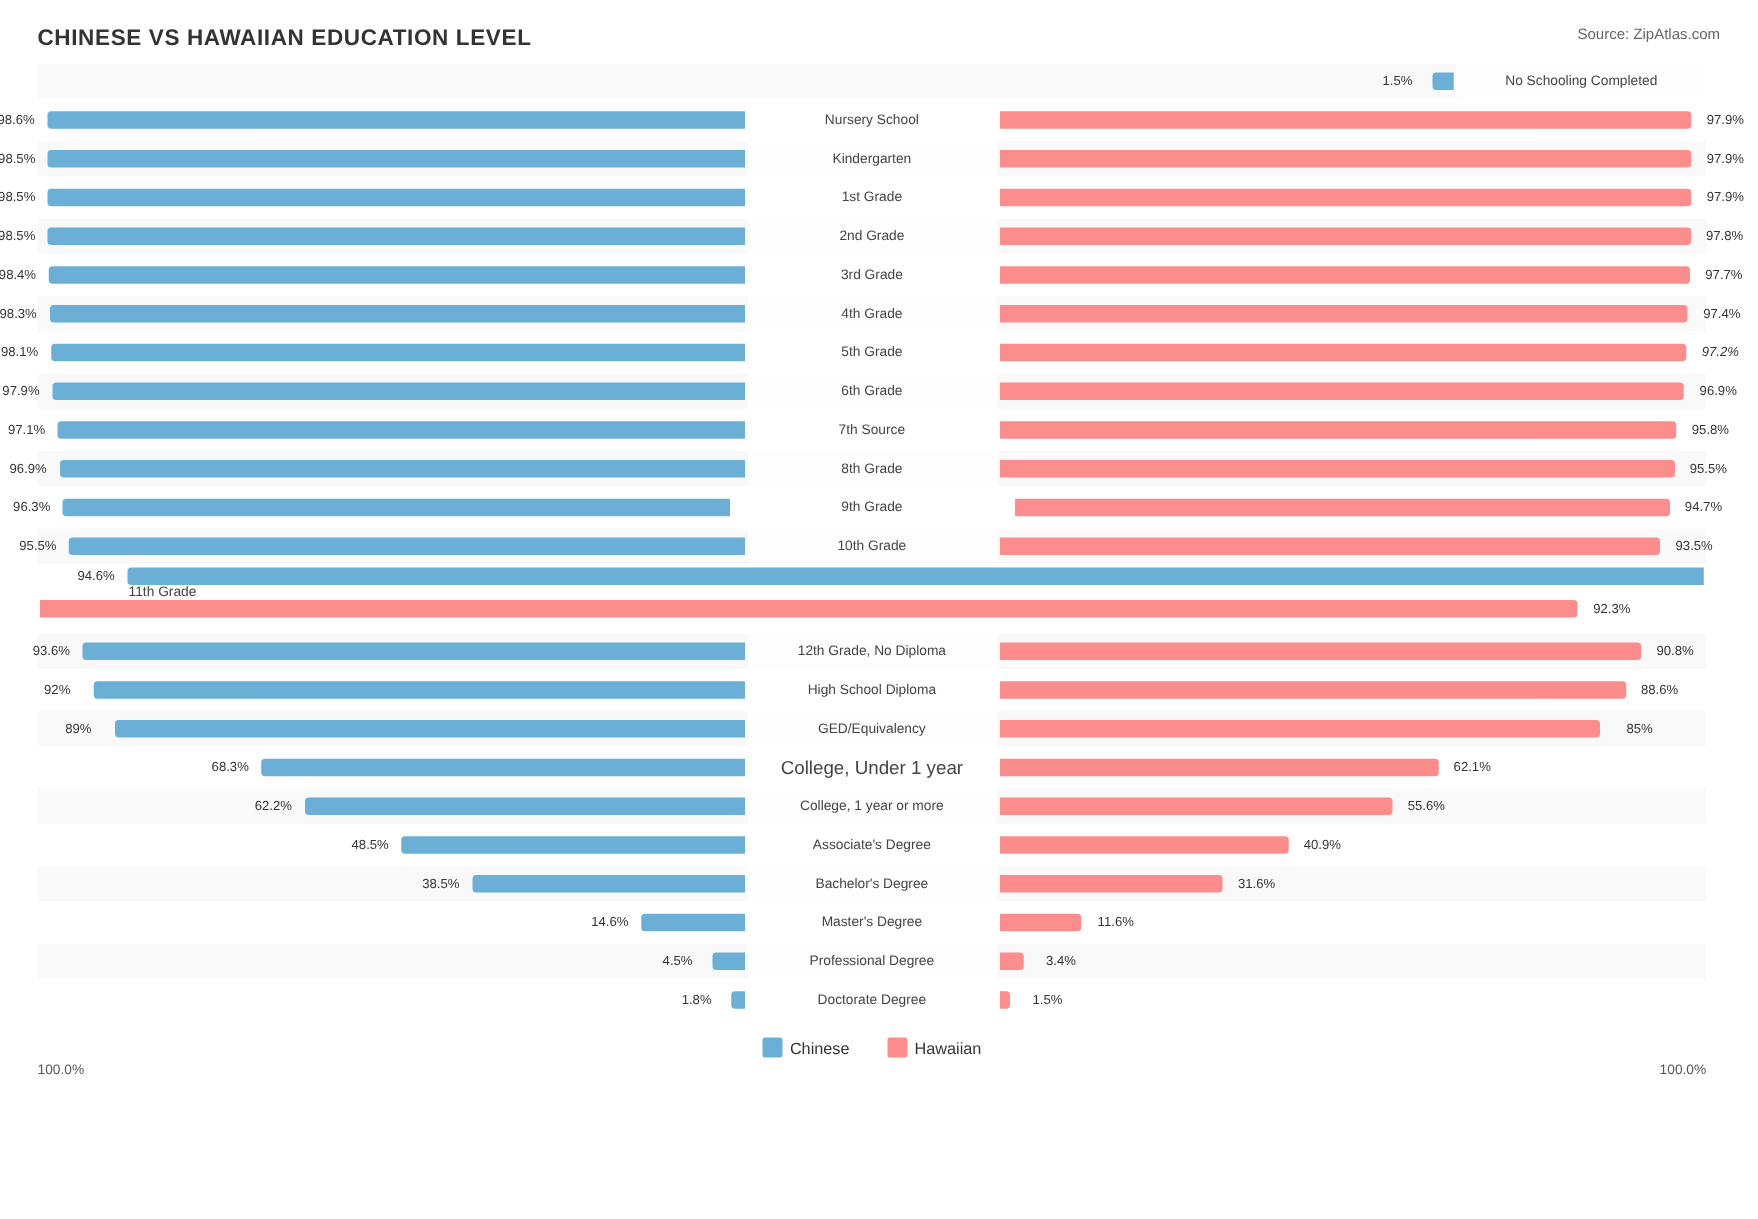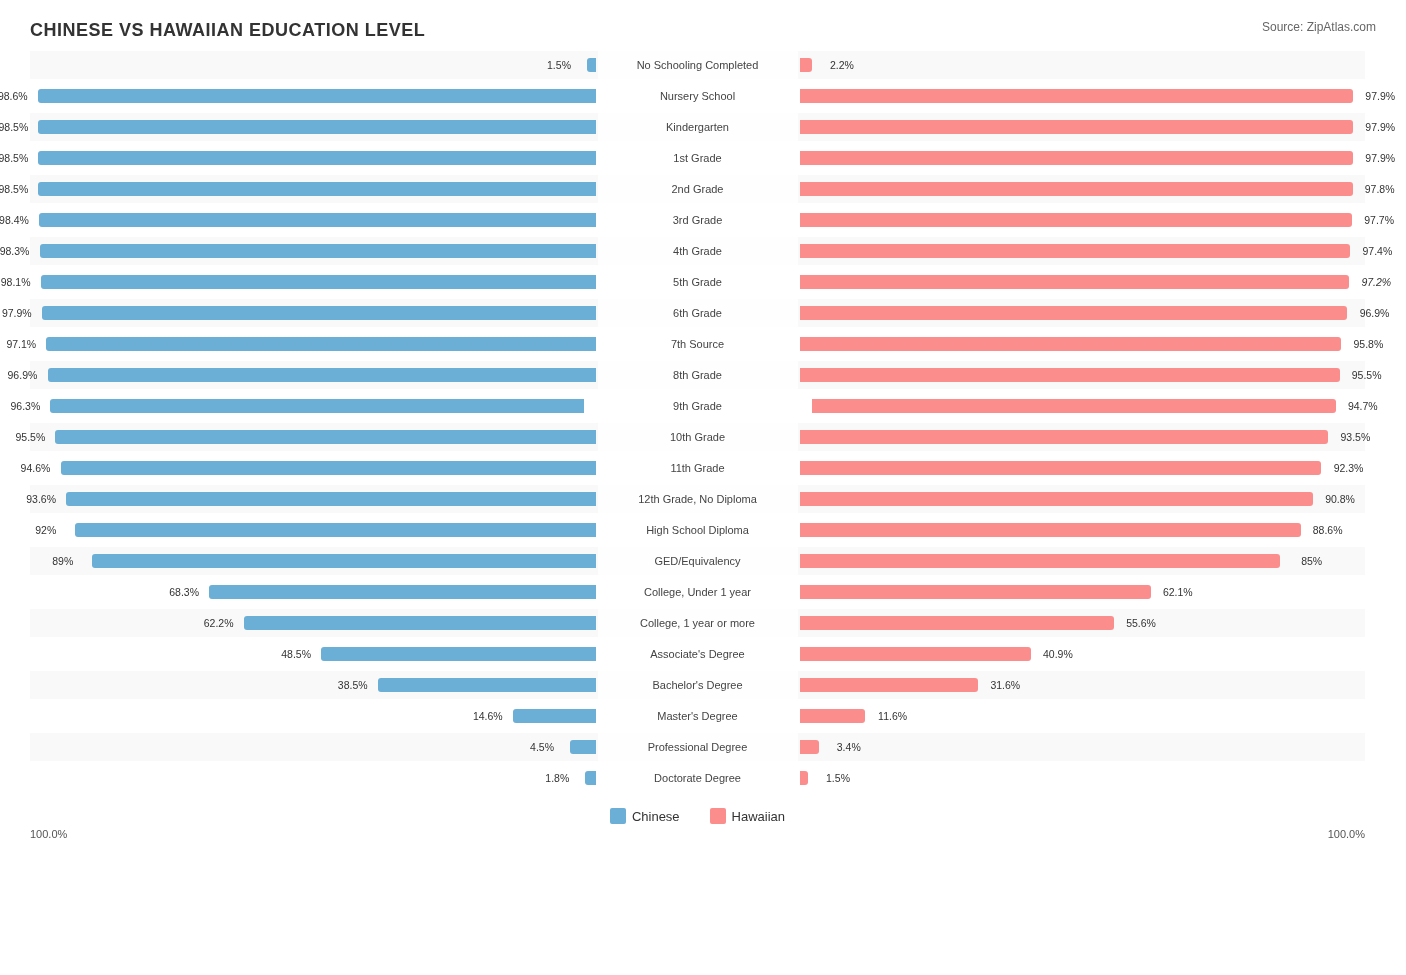--- a/index.html
+++ b/index.html
@@ -81,25 +81,20 @@
 
   <div id="chart-area" class="chart-area">
 
   <div style="display: flex; align-items: stretch; width: 100%; margin-bottom: 3px; min-height: 28px; background: rgb(249, 249, 249);">
         <div style="flex: 1 1 0%; display: flex; flex-direction: column; justify-content: center; align-items: flex-end; padding-right: 2px; position: relative;">
           <div style="height: 14px; background: rgb(107, 174, 214); border-radius: 3px 0px 0px 3px; width: 1.5%; max-width: 100%; display: flex; align-items: center; position: relative;">
             <span style="position: absolute; left: -40px; font-size: 10.5px; color: rgb(51, 51, 51); white-space: nowrap;">1.5%</span>
           </div>
         </div>
         <div style="width: 200px; min-width: 200px; max-width: 200px; text-align: center; font-size: 11px; color: rgb(68, 68, 68); z-index: 5; padding: 0px 4px; display: flex; align-items: center; justify-content: center; background: rgba(255, 255, 255, 0.85); flex-shrink: 0;">No Schooling Completed</div>
-        <div style="flex: 1 1 0%; display: flex; flex-direction: column; justify-content: center; align-items: flex-start; padding-left: 2px; position: relative;">
-          <div style="height: 14px; background: rgb(252, 141, 141); border-radius: 0px 3px 3px 0px; width: 2.2%; max-width: 100%; display: flex; align-items: center; position: relative;">
-            <span style="position: absolute; right: -42px; font-size: 10.5px; color: rgb(51, 51, 51); white-space: nowrap;">2.2%</span>
-          </div>
-        </div>
       </div>
       <div style="display: flex; align-items: stretch; width: 100%; margin-bottom: 3px; min-height: 28px;">
         <div style="flex: 1 1 0%; display: flex; flex-direction: column; justify-content: center; align-items: flex-end; padding-right: 2px; position: relative;">
           <div style="height: 14px; background: rgb(107, 174, 214); border-radius: 3px 0px 0px 3px; width: 98.6%; max-width: 100%; display: flex; align-items: center; position: relative;">
             <span style="position: absolute; left: -40px; font-size: 10.5px; color: rgb(51, 51, 51); white-space: nowrap;">98.6%</span>
           </div>
         </div>
         <div style="width: 200px; min-width: 200px; max-width: 200px; text-align: center; font-size: 11px; color: rgb(68, 68, 68); z-index: 5; padding: 0px 4px; display: flex; align-items: center; justify-content: center; background: rgba(255, 255, 255, 0.85); flex-shrink: 0;">Nursery School</div>
         <div style="flex: 1 1 0%; display: flex; flex-direction: column; justify-content: center; align-items: flex-start; padding-left: 2px; position: relative;">
           <div style="height: 14px; background: rgb(252, 141, 141); border-radius: 0px 3px 3px 0px; width: 97.9%; max-width: 100%; display: flex; align-items: center; position: relative;">
@@ -243,21 +238,21 @@
             <span style="position: absolute; left: -40px; font-size: 10.5px; color: rgb(51, 51, 51); white-space: nowrap;">95.5%</span>
           </div>
         </div>
         <div style="width: 200px; min-width: 200px; max-width: 200px; text-align: center; font-size: 11px; color: rgb(68, 68, 68); z-index: 5; padding: 0px 4px; display: flex; align-items: center; justify-content: center; background: rgba(255, 255, 255, 0.85); flex-shrink: 0;">10th Grade</div>
         <div style="flex: 1 1 0%; display: flex; flex-direction: column; justify-content: center; align-items: flex-start; padding-left: 2px; position: relative;">
           <div style="height: 14px; background: rgb(252, 141, 141); border-radius: 0px 3px 3px 0px; width: 93.5%; max-width: 100%; display: flex; align-items: center; position: relative;">
             <span style="position: absolute; right: -42px; font-size: 10.5px; color: rgb(51, 51, 51); white-space: nowrap;">93.5%</span>
           </div>
         </div>
       </div>
-      <div style="display: flex; align-items: stretch; width: 100%; margin-bottom: 3px; min-height: 28px;">
+      <div style="display: flex; align-items: stretch; width: 100%; margin-bottom: 13px; min-height: 28px; flex-direction: column;">
         <div style="flex: 1 1 0%; display: flex; flex-direction: column; justify-content: center; align-items: flex-end; padding-right: 2px; position: relative;">
           <div style="height: 14px; background: rgb(107, 174, 214); border-radius: 3px 0px 0px 3px; width: 94.6%; max-width: 100%; display: flex; align-items: center; position: relative;">
             <span style="position: absolute; left: -40px; font-size: 10.5px; color: rgb(51, 51, 51); white-space: nowrap;">94.6%</span>
           </div>
         </div>
         <div style="width: 200px; min-width: 200px; max-width: 200px; text-align: center; font-size: 11px; color: rgb(68, 68, 68); z-index: 5; padding: 0px 4px; display: flex; align-items: center; justify-content: center; background: rgba(255, 255, 255, 0.85); flex-shrink: 0;">11th Grade</div>
         <div style="flex: 1 1 0%; display: flex; flex-direction: column; justify-content: center; align-items: flex-start; padding-left: 2px; position: relative;">
           <div style="height: 14px; background: rgb(252, 141, 141); border-radius: 0px 3px 3px 0px; width: 92.3%; max-width: 100%; display: flex; align-items: center; position: relative;">
             <span style="position: absolute; right: -42px; font-size: 10.5px; color: rgb(51, 51, 51); white-space: nowrap;">92.3%</span>
           </div>
@@ -301,21 +296,21 @@
             <span style="position: absolute; right: -42px; font-size: 10.5px; color: rgb(51, 51, 51); white-space: nowrap;">85%</span>
           </div>
         </div>
       </div>
       <div style="display: flex; align-items: stretch; width: 100%; margin-bottom: 3px; min-height: 28px;">
         <div style="flex: 1 1 0%; display: flex; flex-direction: column; justify-content: center; align-items: flex-end; padding-right: 2px; position: relative;">
           <div style="height: 14px; background: rgb(107, 174, 214); border-radius: 3px 0px 0px 3px; width: 68.3%; max-width: 100%; display: flex; align-items: center; position: relative;">
             <span style="position: absolute; left: -40px; font-size: 10.5px; color: rgb(51, 51, 51); white-space: nowrap;">68.3%</span>
           </div>
         </div>
-        <div style="width: 200px; min-width: 200px; max-width: 200px; text-align: center; font-size: 11px; color: rgb(68, 68, 68); z-index: 5; padding: 0px 4px; display: flex; align-items: center; justify-content: center; background: rgba(255, 255, 255, 0.85); flex-shrink: 0;">College, Under 1 year</div>
+        <div style="width: 200px; min-width: 200px; max-width: 200px; text-align: center; font-size: 15px; color: rgb(68, 68, 68); z-index: 5; padding: 0px 4px; display: flex; align-items: center; justify-content: center; background: rgba(255, 255, 255, 0.85); flex-shrink: 0;">College, Under 1 year</div>
         <div style="flex: 1 1 0%; display: flex; flex-direction: column; justify-content: center; align-items: flex-start; padding-left: 2px; position: relative;">
           <div style="height: 14px; background: rgb(252, 141, 141); border-radius: 0px 3px 3px 0px; width: 62.1%; max-width: 100%; display: flex; align-items: center; position: relative;">
             <span style="position: absolute; right: -42px; font-size: 10.5px; color: rgb(51, 51, 51); white-space: nowrap;">62.1%</span>
           </div>
         </div>
       </div>
       <div style="display: flex; align-items: stretch; width: 100%; margin-bottom: 3px; min-height: 28px; background: rgb(249, 249, 249);">
         <div style="flex: 1 1 0%; display: flex; flex-direction: column; justify-content: center; align-items: flex-end; padding-right: 2px; position: relative;">
           <div style="height: 14px; background: rgb(107, 174, 214); border-radius: 3px 0px 0px 3px; width: 62.2%; max-width: 100%; display: flex; align-items: center; position: relative;">
             <span style="position: absolute; left: -40px; font-size: 10.5px; color: rgb(51, 51, 51); white-space: nowrap;">62.2%</span>

